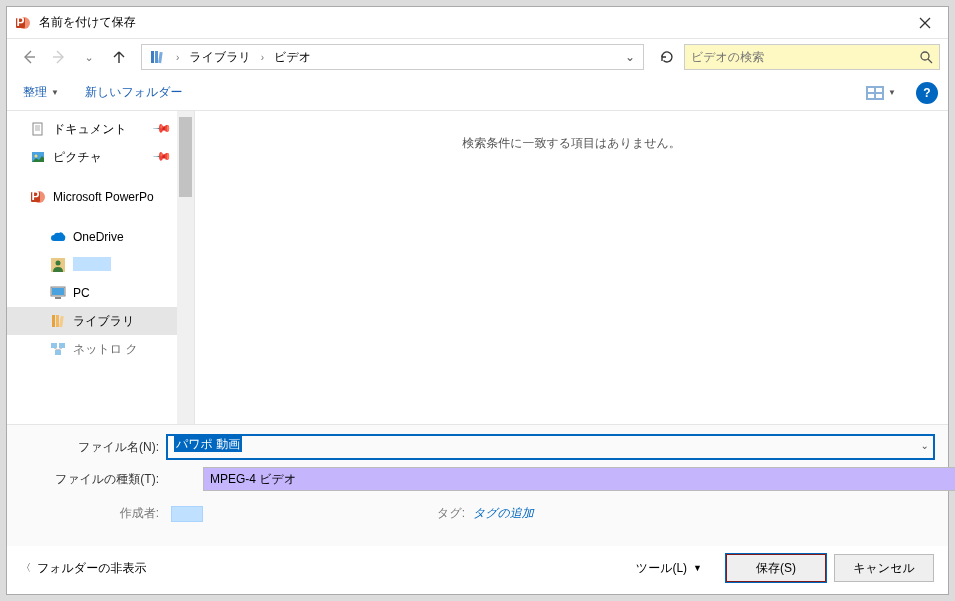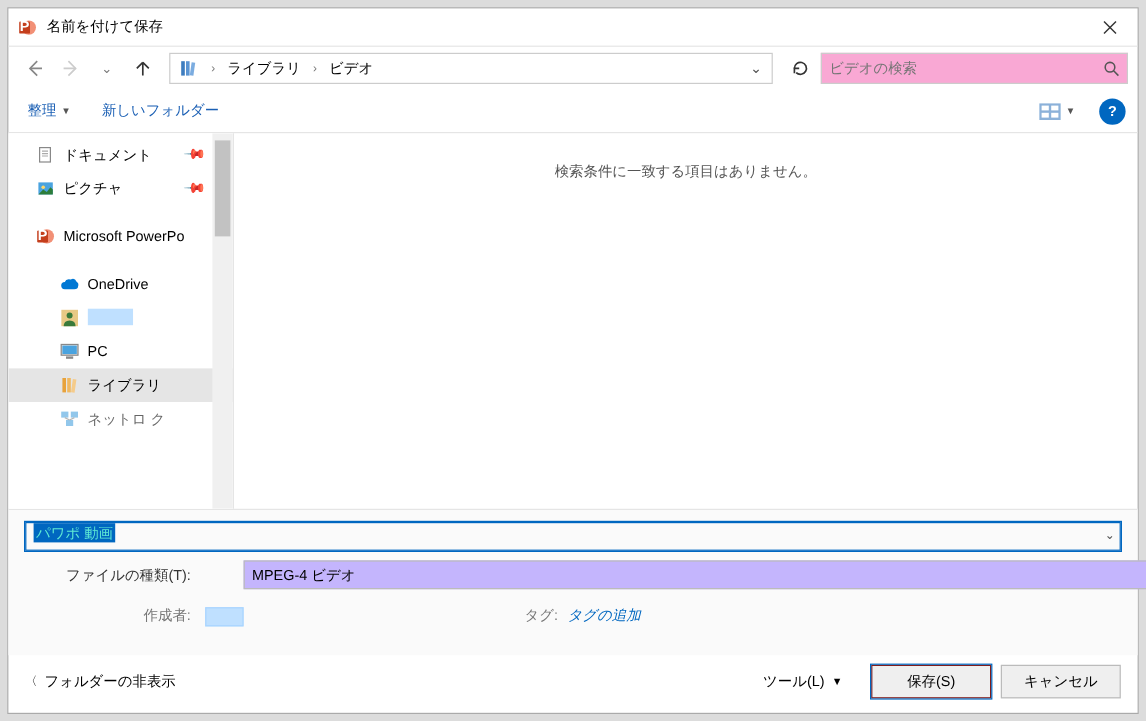--- a/index.html
+++ b/index.html
@@ -17,21 +17,21 @@
 .navbtn { width: 28px; height: 28px; display: flex; align-items: center; justify-content: center; color: #777; cursor: pointer; }
 .navbtn.enabled { color: #000; }
 .navbtn .chev { font-size: 11px; }
 .addressbar { flex: 1; height: 26px; border: 1px solid #ccc; background: #fff; display: flex; align-items: center; padding: 0 2px 0 6px; margin: 0 6px; position: relative; }
 .addressbar .crumb-icon { width: 18px; height: 18px; margin-right: 4px; display:flex; align-items:center; justify-content:center; }
 .addressbar .sep { color: #777; padding: 0 6px; font-size: 10px; }
 .addressbar .crumb { padding: 2px 4px; cursor: pointer; }
 .addr-right { position: absolute; right: 2px; top: 2px; height: 20px; display: flex; }
 .addr-right .btn { width: 22px; height: 20px; display:flex; align-items:center; justify-content:center; color:#555; cursor:pointer; }
 .refresh-wrap { width: 30px; height: 26px; display:flex; align-items:center; justify-content:center; cursor:pointer; }
-.searchbox { width: 256px; height: 26px; border: 1px solid #ccc; background: #f9a8d4; display: flex; align-items: center; padding: 0 6px; position: relative; }
+.searchbox { width: 256px; height: 26px; border: 1px solid #ccc; background: #fef9c3; display: flex; align-items: center; padding: 0 6px; position: relative; }
 .searchbox input { border: none; outline: none; width: 100%; background: transparent; color: #555; }
 .searchbox .sicon { position:absolute; right:6px; color:#555; }
 
 
 .toolbar { height: 36px; display: flex; align-items: center; padding: 0 10px; border-bottom: 1px solid #e5e5e5; }
 .toolbar .tb-item { display: flex; align-items: center; gap: 4px; padding: 4px 6px; cursor: pointer; color: #1a5fb4; }
 .toolbar .tb-item .drop { font-size: 8px; color: #555; }
 .toolbar .spacer { flex: 1; }
 .toolbar .view-btn { display:flex; align-items:center; gap:4px; padding:2px 4px; cursor:pointer; }
 .toolbar .help { width: 22px; height: 22px; border-radius: 50%; background: #0067c0; color: #fff; display: flex; align-items: center; justify-content: center; font-weight: bold; margin-left: 16px; cursor:pointer; }
@@ -50,21 +50,21 @@
 .tree-group-space { height: 12px; }
 
 .content { flex: 1; display: flex; align-items: flex-start; justify-content: center; padding-top: 24px; color: #555; }
 
 
 .bottom { border-top: 1px solid #e5e5e5; padding: 10px 14px 6px 14px; background: #fafafa; }
 .form-row { display: flex; align-items: center; margin-bottom: 8px; }
 .form-row .label { width: 146px; text-align: right; padding-right: 8px; color: #333; }
 .form-row .field { flex: 1; }
 .fname-input { width: 100%; height: 24px; border: 1px solid #0067c0; outline: 1px solid #0067c0; padding: 0 6px; position:relative; }
-.fname-input .sel-text { background: #0067c0; color: #5eead4; padding: 1px 2px; }
+.fname-input .sel-text { background: #0067c0; color: #ffffff; padding: 1px 2px; }
 .fname-input .drop-arrow { position:absolute; right:4px; top:4px; color:#555; font-size:10px; }
 .ftype-select { width: 100%; height: 24px; border: 1px solid #bbb; background: #c4b5fd; padding: 0 6px; display:flex; align-items:center; position:relative; cursor:pointer;margin-left:36px; }
 .ftype-select .drop-arrow { position:absolute; right:6px; font-size:10px; color:#555; }
 .meta-row { display:flex; align-items:center; padding: 6px 0 18px 0; }
 .meta-row .mlabel { width:146px; text-align:right; padding-right:8px; color:#777; }
 .meta-row .mval { color:#0067c0; cursor:pointer;font-style:italic; }
 .meta-row .author-box { width:32px; height:16px; background:#bfe0ff; border:1px solid #a8d4ff; margin-left:4px; }
 .meta-row .gap { width: 220px; }
 
 
@@ -269,20 +269,21 @@
           <div class="thumb"></div>
         </div>
     </div>
     <div class="content">
       <span>検索条件に一致する項目はありません。</span>
     </div>
   </div>
 
   <div class="bottom">
     <div class="form-row">
+      <div class="label">ファイル名(N):</div>
       <div class="field">
         <div class="fname-input">
           <span class="sel-text">パワポ 動画</span>
           <span class="drop-arrow">⌄</span>
         </div>
       </div>
     </div>
     <div class="form-row">
       <div class="label">ファイルの種類(T):</div>
       <div class="field">

